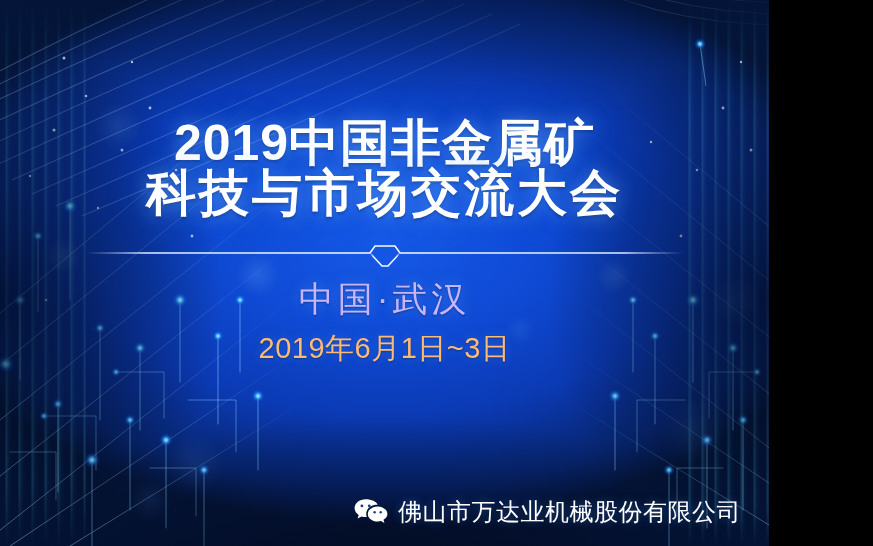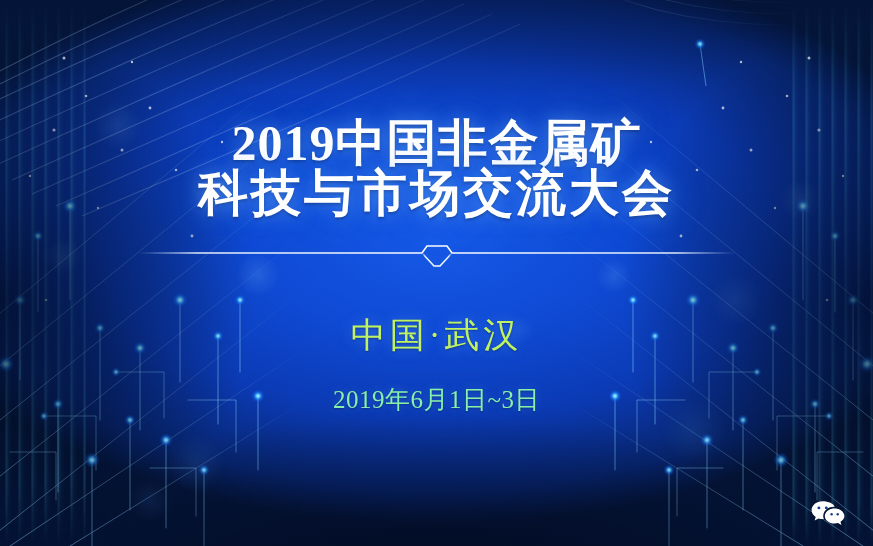--- a/index.html
+++ b/index.html
@@ -2,24 +2,24 @@
 <html><head>
 <meta charset="utf-8">
 <style>
   html, body {
     margin: 0;
     padding: 0;
     background: #000;
   }
   #poster {
     position: relative;
-    width: 873px;
+    width: 769px;
     height: 546px;
     overflow: hidden;
-    font-family: Liberation Serif, serif;
+    font-family: Liberation Sans, sans-serif;
     background: #0b3fc0;
     user-select: none;
   }
 
   
   .bg-layer {
     position: absolute;
     inset: 0;
     pointer-events: none;
   }
@@ -105,31 +105,30 @@
   
   .divider-wrap {
     position: relative;
     width: 873px;
     height: 36px;
     margin-top: 22px;
   }
   .divider-svg { position: absolute; left: 0; top: 0; }
 
   .location {
-    margin-top: 36px;
-    color: #bef264;
+    color: #c4b5fd;
     font-size: 35px;
     font-weight: normal;
     letter-spacing: 4px;
     text-shadow: 0 0 14px rgba(110,180,255,0.45), 0 1px 2px rgba(0,15,60,0.5);
   }
   .date {
-    margin-top: 24px;
-    color: #86efac;
-    font-size: 25px;
+    margin-top: 6px;
+    color: #fdba74;
+    font-size: 29px;
     font-weight: normal;
     letter-spacing: 0.5px;
     text-shadow: 0 0 10px rgba(110,180,255,0.35), 0 1px 2px rgba(0,15,60,0.45);
   }
 
   
   .footer {
     position: absolute;
     right: 28px;
     bottom: 18px;
@@ -401,15 +400,16 @@
                C 22.6 3.6 17.6 1.2 11.6 1.2 Z" fill="#ffffff"></path>
       <circle cx="7.9" cy="7.9" r="1.45" fill="#1b3f8f"></circle>
       <circle cx="15.3" cy="7.9" r="1.45" fill="#1b3f8f"></circle>
 
       <path d="M 33.4 16.0 C 33.4 11.8 29.0 8.4 23.6 8.4 C 18.2 8.4 13.8 11.8 13.8 16.0
                C 13.8 20.2 18.2 23.6 23.6 23.6 C 24.8 23.6 25.9 23.4 27.0 23.1
                L 30.4 25.0 L 29.5 21.8 C 31.9 20.4 33.4 18.3 33.4 16.0 Z" fill="#ffffff"></path>
       <circle cx="20.6" cy="14.3" r="1.2" fill="#1b3f8f"></circle>
       <circle cx="26.7" cy="14.3" r="1.2" fill="#1b3f8f"></circle>
     </svg>
+    <span class="footer-text">佛山市万达业机械股份有限公司</span>
   </div>
 
 </div>
 
 </body></html>

